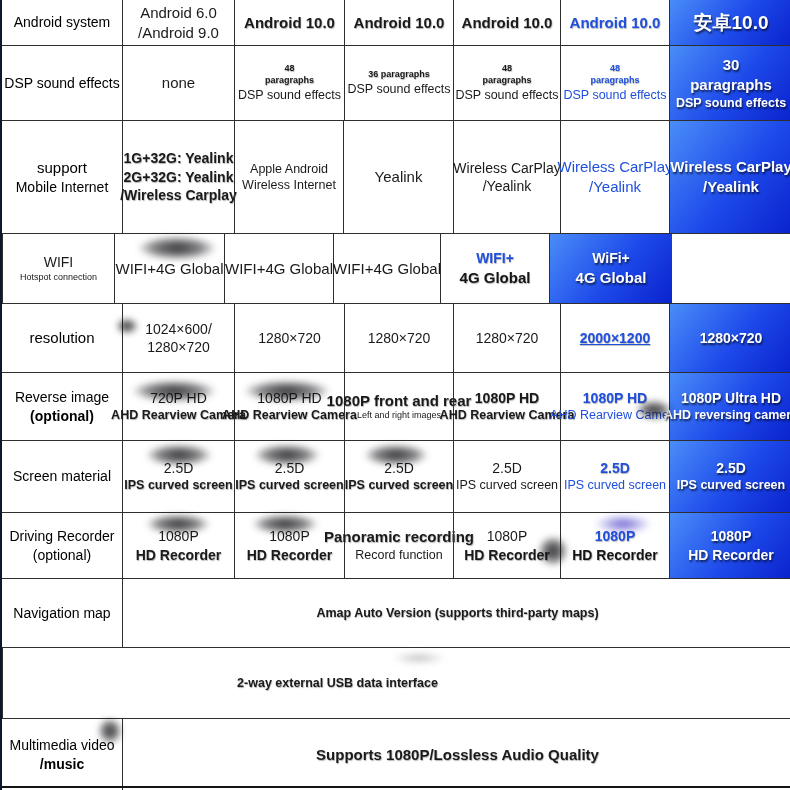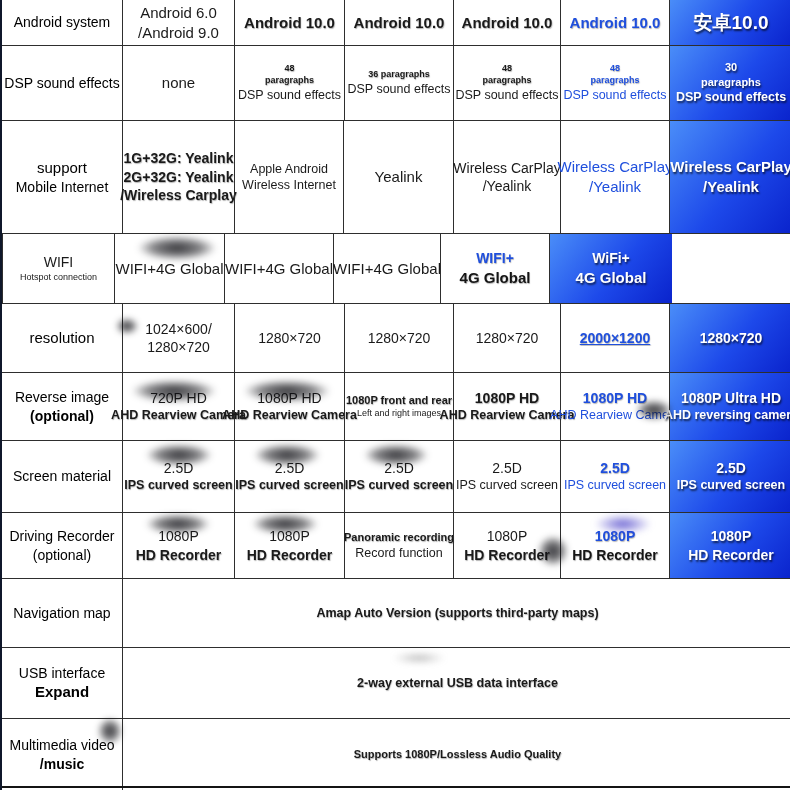--- a/index.html
+++ b/index.html
@@ -12,21 +12,21 @@
     align-items:center;text-align:center;line-height:1.32;color:var(--text,#1a1a1a);overflow:visible;}
   .cell{border-left:1px solid var(--border,#2e2e2e);}
   .label-cell{color:#000;}
   .ln{white-space:nowrap;}
   .b{font-weight:700;}
   .cell:not(.blue-bg) .b{text-shadow:.6px .8px 1px rgba(40,40,40,.35);}
   .blue-text{color:var(--blue,#1f4fdd);}
   .blue-bg{background:linear-gradient(128deg,var(--bluebg1,#4a8df8) 0%,#1d49ea 55%,var(--bluebg2,#0a23cc) 100%);color:#fff;}
   .blue-bg .ln{text-shadow:1px 1.5px 2px rgba(0,0,0,.65);}
   .c-dark{color:#151515;}
-  .s-xs{font-size:9px}.s-sm{font-size:11px}.s-ms{font-size:12.5px}
+  .s-xs{font-size:9px}.s-sm{font-size:15px}.s-ms{font-size:12.5px}
   .s-md{font-size:14px}.s-bg{font-size:15px}.s-lg{font-size:14px}.s-xl{font-size:19px}
   .bottom-line{position:absolute;left:0;top:786px;width:100%;height:2px;background:#141414;z-index:4;}
   .smudge{position:absolute;pointer-events:none;filter:blur(3px);z-index:6;
     background:radial-gradient(ellipse at center,rgba(15,15,20,.85) 0%,rgba(15,15,20,.5) 45%,rgba(15,15,20,0) 72%);}
   .smudge.blue{background:radial-gradient(ellipse at center,rgba(70,60,200,.8) 0%,rgba(70,60,200,0) 70%);}
   .smudge.light{background:radial-gradient(ellipse at center,rgba(120,120,120,.5) 0%,rgba(120,120,120,0) 70%);}
 </style>
 </head>
 <body>
 
@@ -271,24 +271,20 @@
     </div>
     <div class="row" style="height: 69px;">
       <div class="label-cell" style="width: 120px;">
         <div class="ln s-md">Navigation map</div>
       </div>
       <div class="cell span-cell" style="width: 670px;">
         <div class="ln s-ms b">Amap Auto Version (supports third-party maps)</div>
       </div>
     </div>
     <div class="row" style="height: 71px;">
-      <div class="label-cell" style="width: 120px;">
-        <div class="ln s-md">USB interface</div>
-        <div class="ln s-bg b">Expand</div>
-      </div>
       <div class="cell span-cell" style="width: 670px;">
         <div class="ln s-ms b">2-way external USB data interface</div>
       </div>
     </div>
     <div class="row" style="height: 72px;">
       <div class="label-cell" style="width: 120px;">
         <div class="ln s-md">Multimedia video</div>
         <div class="ln s-lg b">/music</div>
       </div>
       <div class="cell span-cell" style="width: 670px;">

